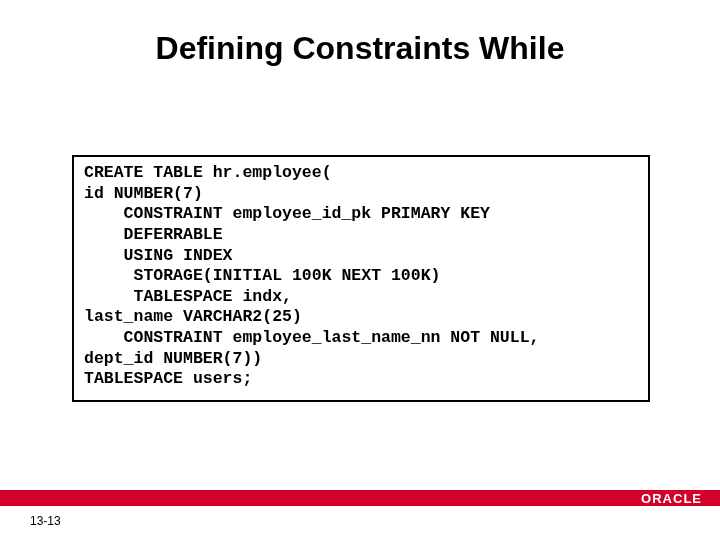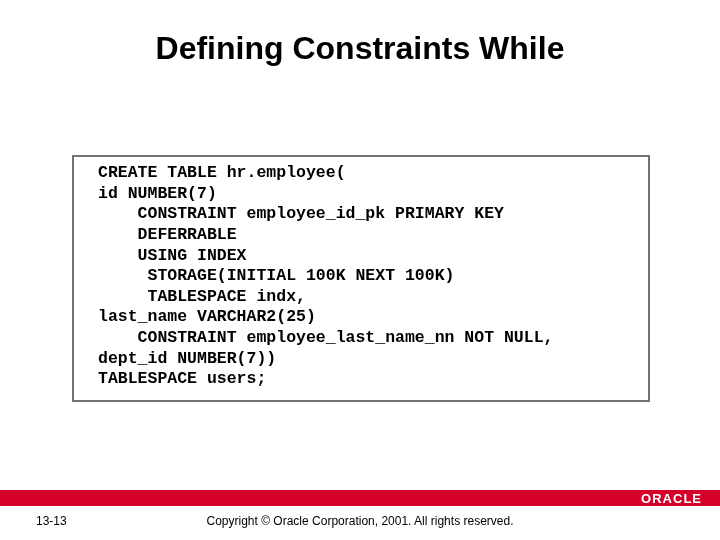--- a/index.html
+++ b/index.html
@@ -20,23 +20,23 @@
     font-size: 32px;
     font-weight: bold;
     line-height: 1.25;
     color: #000;
   }
   .codebox {
     position: absolute;
     top: 155px;
     left: 72px;
     width: 578px;
-    border: 2px solid #737373;
+    border: 2px solid #000000;
     background: #fff;
-    padding: 6px 10px 10px 24px;
+    padding: 6px 10px 10px 10px;
   }
   .codebox pre {
     font-family: "Courier New", Courier, monospace;
     font-size: 16.5px;
     font-weight: bold;
     line-height: 1.25;
     white-space: pre;
     color: #000;
   }
   .footer-bar {
@@ -58,21 +58,21 @@
   .footer-white {
     position: absolute;
     left: 0;
     top: 16px;
     width: 720px;
     height: 34px;
     background: #fff;
   }
   .page-num {
     position: absolute;
-    left: 36px;
+    left: 30px;
     bottom: 12px;
     font-size: 12px;
     color: #000;
   }
   .copyright {
     position: absolute;
     left: 0;
     width: 720px;
     bottom: 12px;
     text-align: center;
@@ -119,16 +119,15 @@
   </div>
 
   <div class="footer-bar">
     <div class="footer-red">
       <div class="logo">
         <span class="logo-text">ORACLE</span>
       </div>
     </div>
     <div class="footer-white"></div>
     <div class="page-num">13-13</div>
-    <div class="copyright">Copyright © Oracle Corporation, 2001. All rights reserved.</div>
   </div>
 
 </div>
 
 </body></html>

